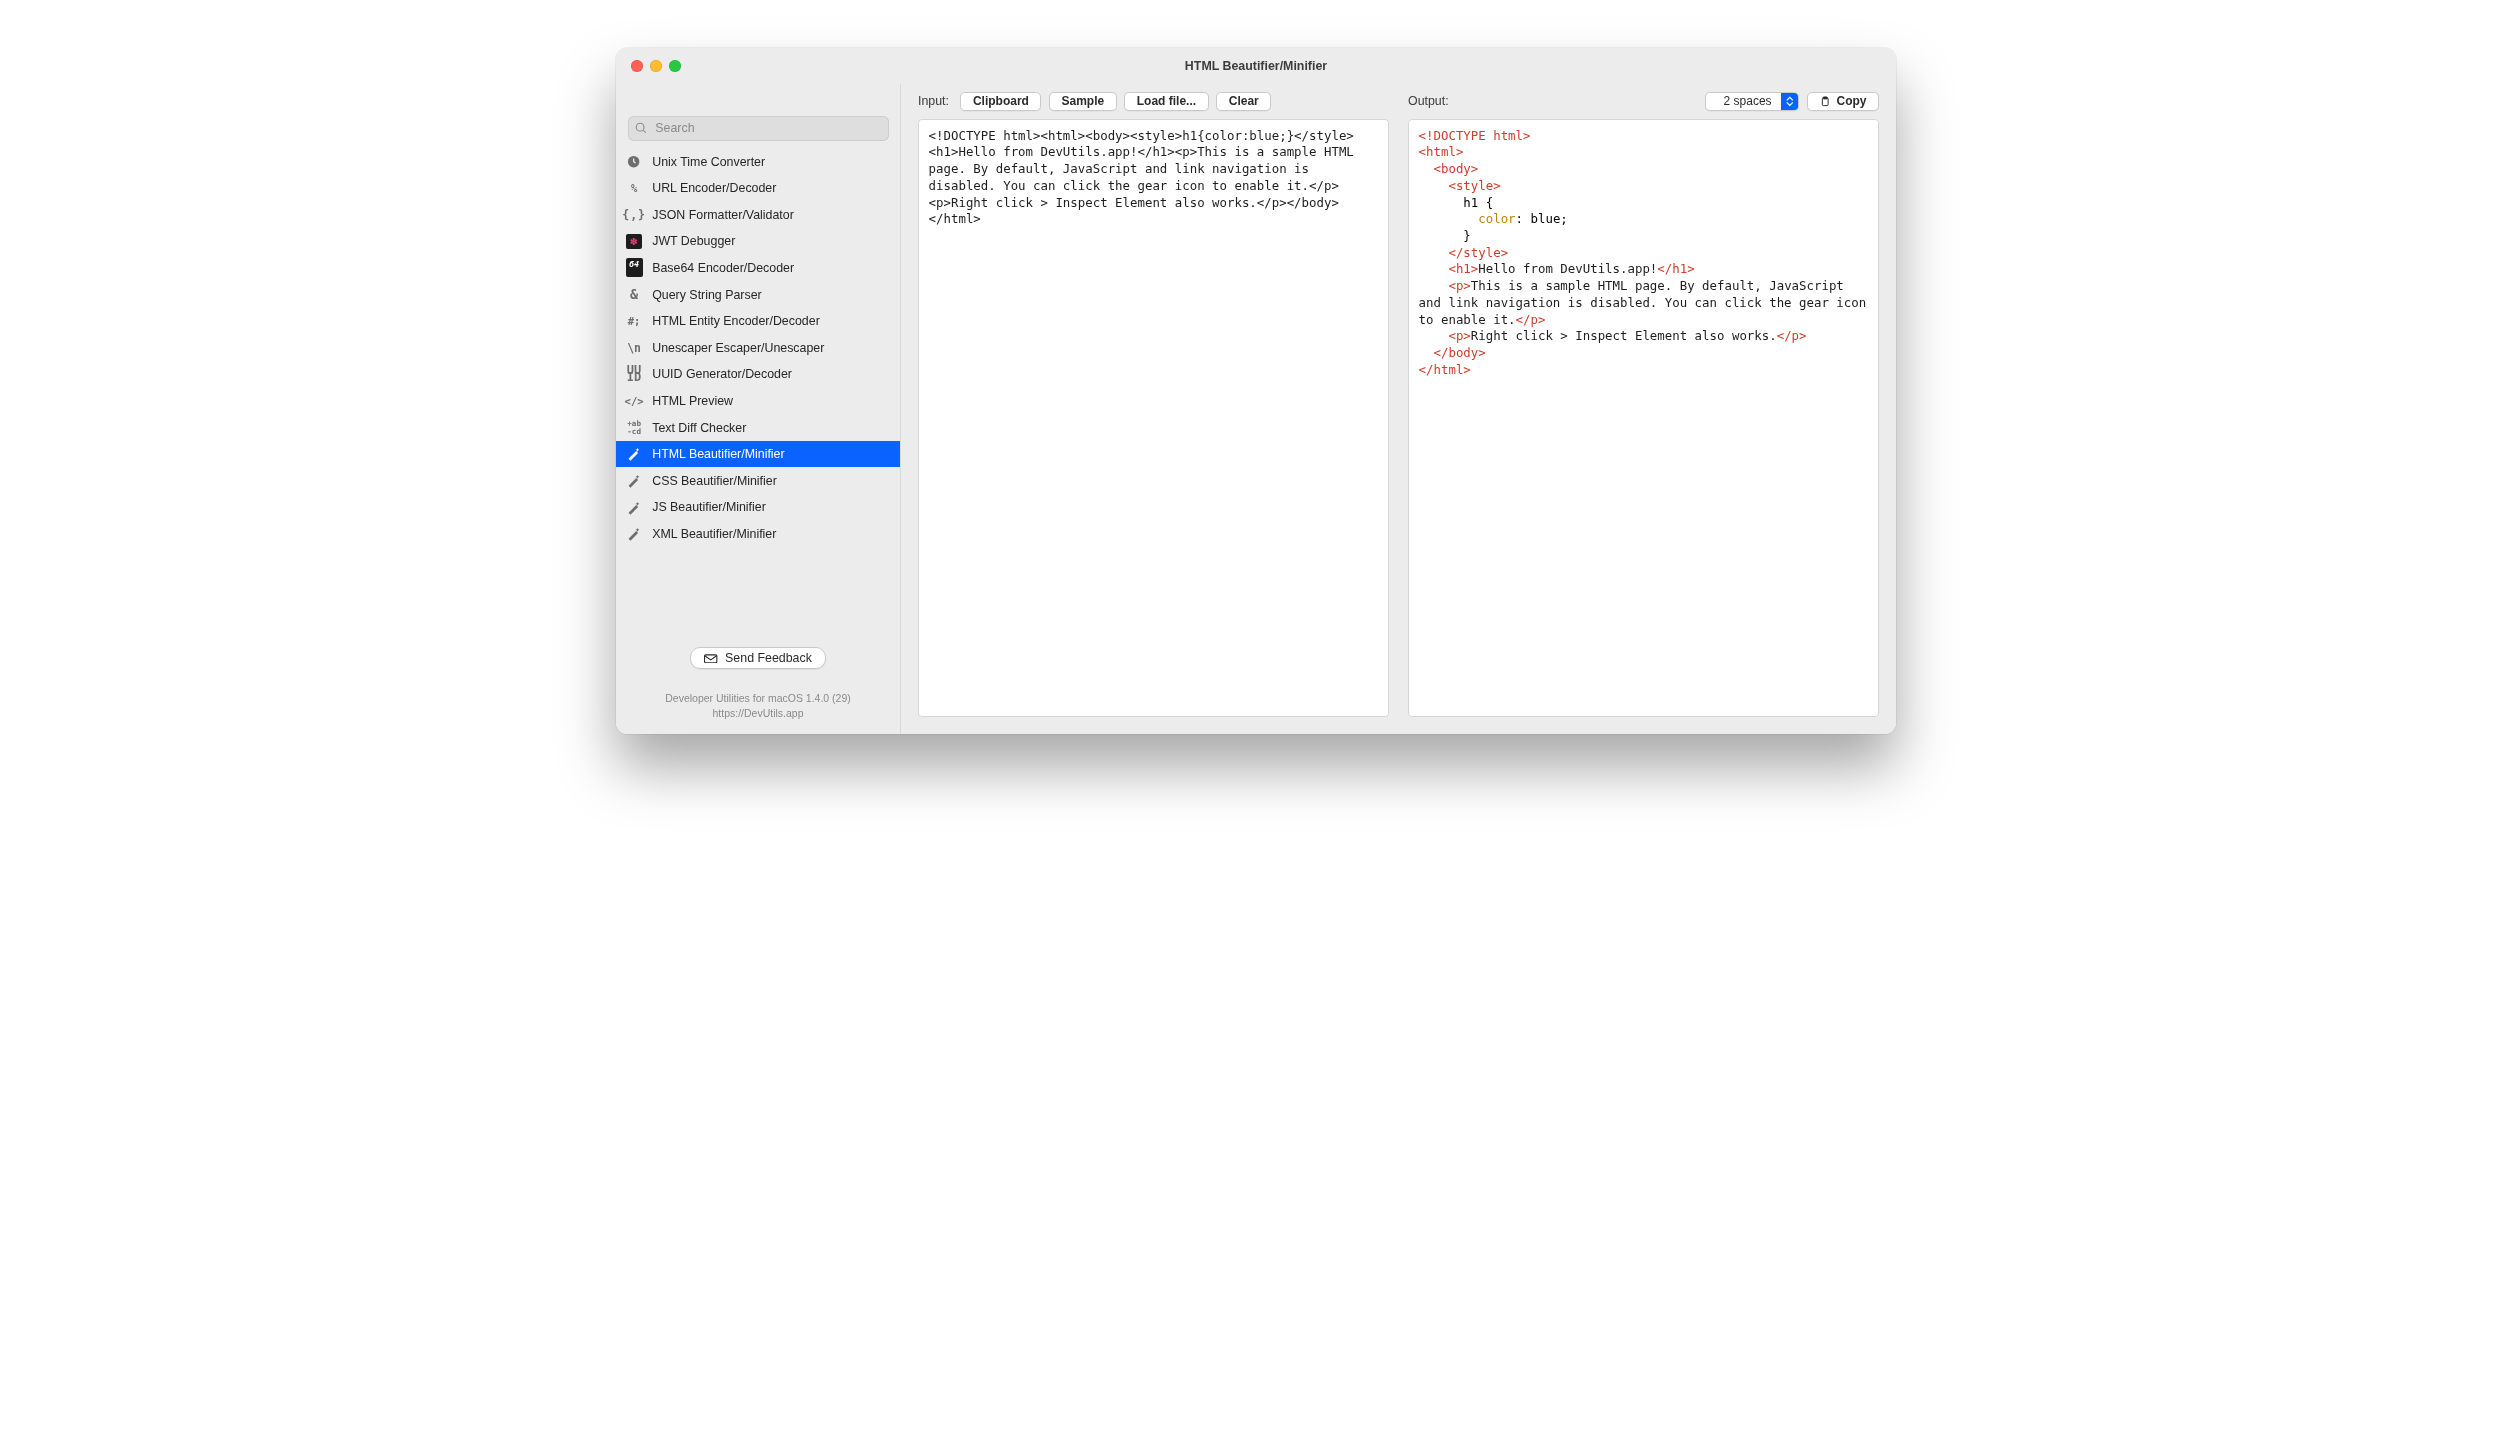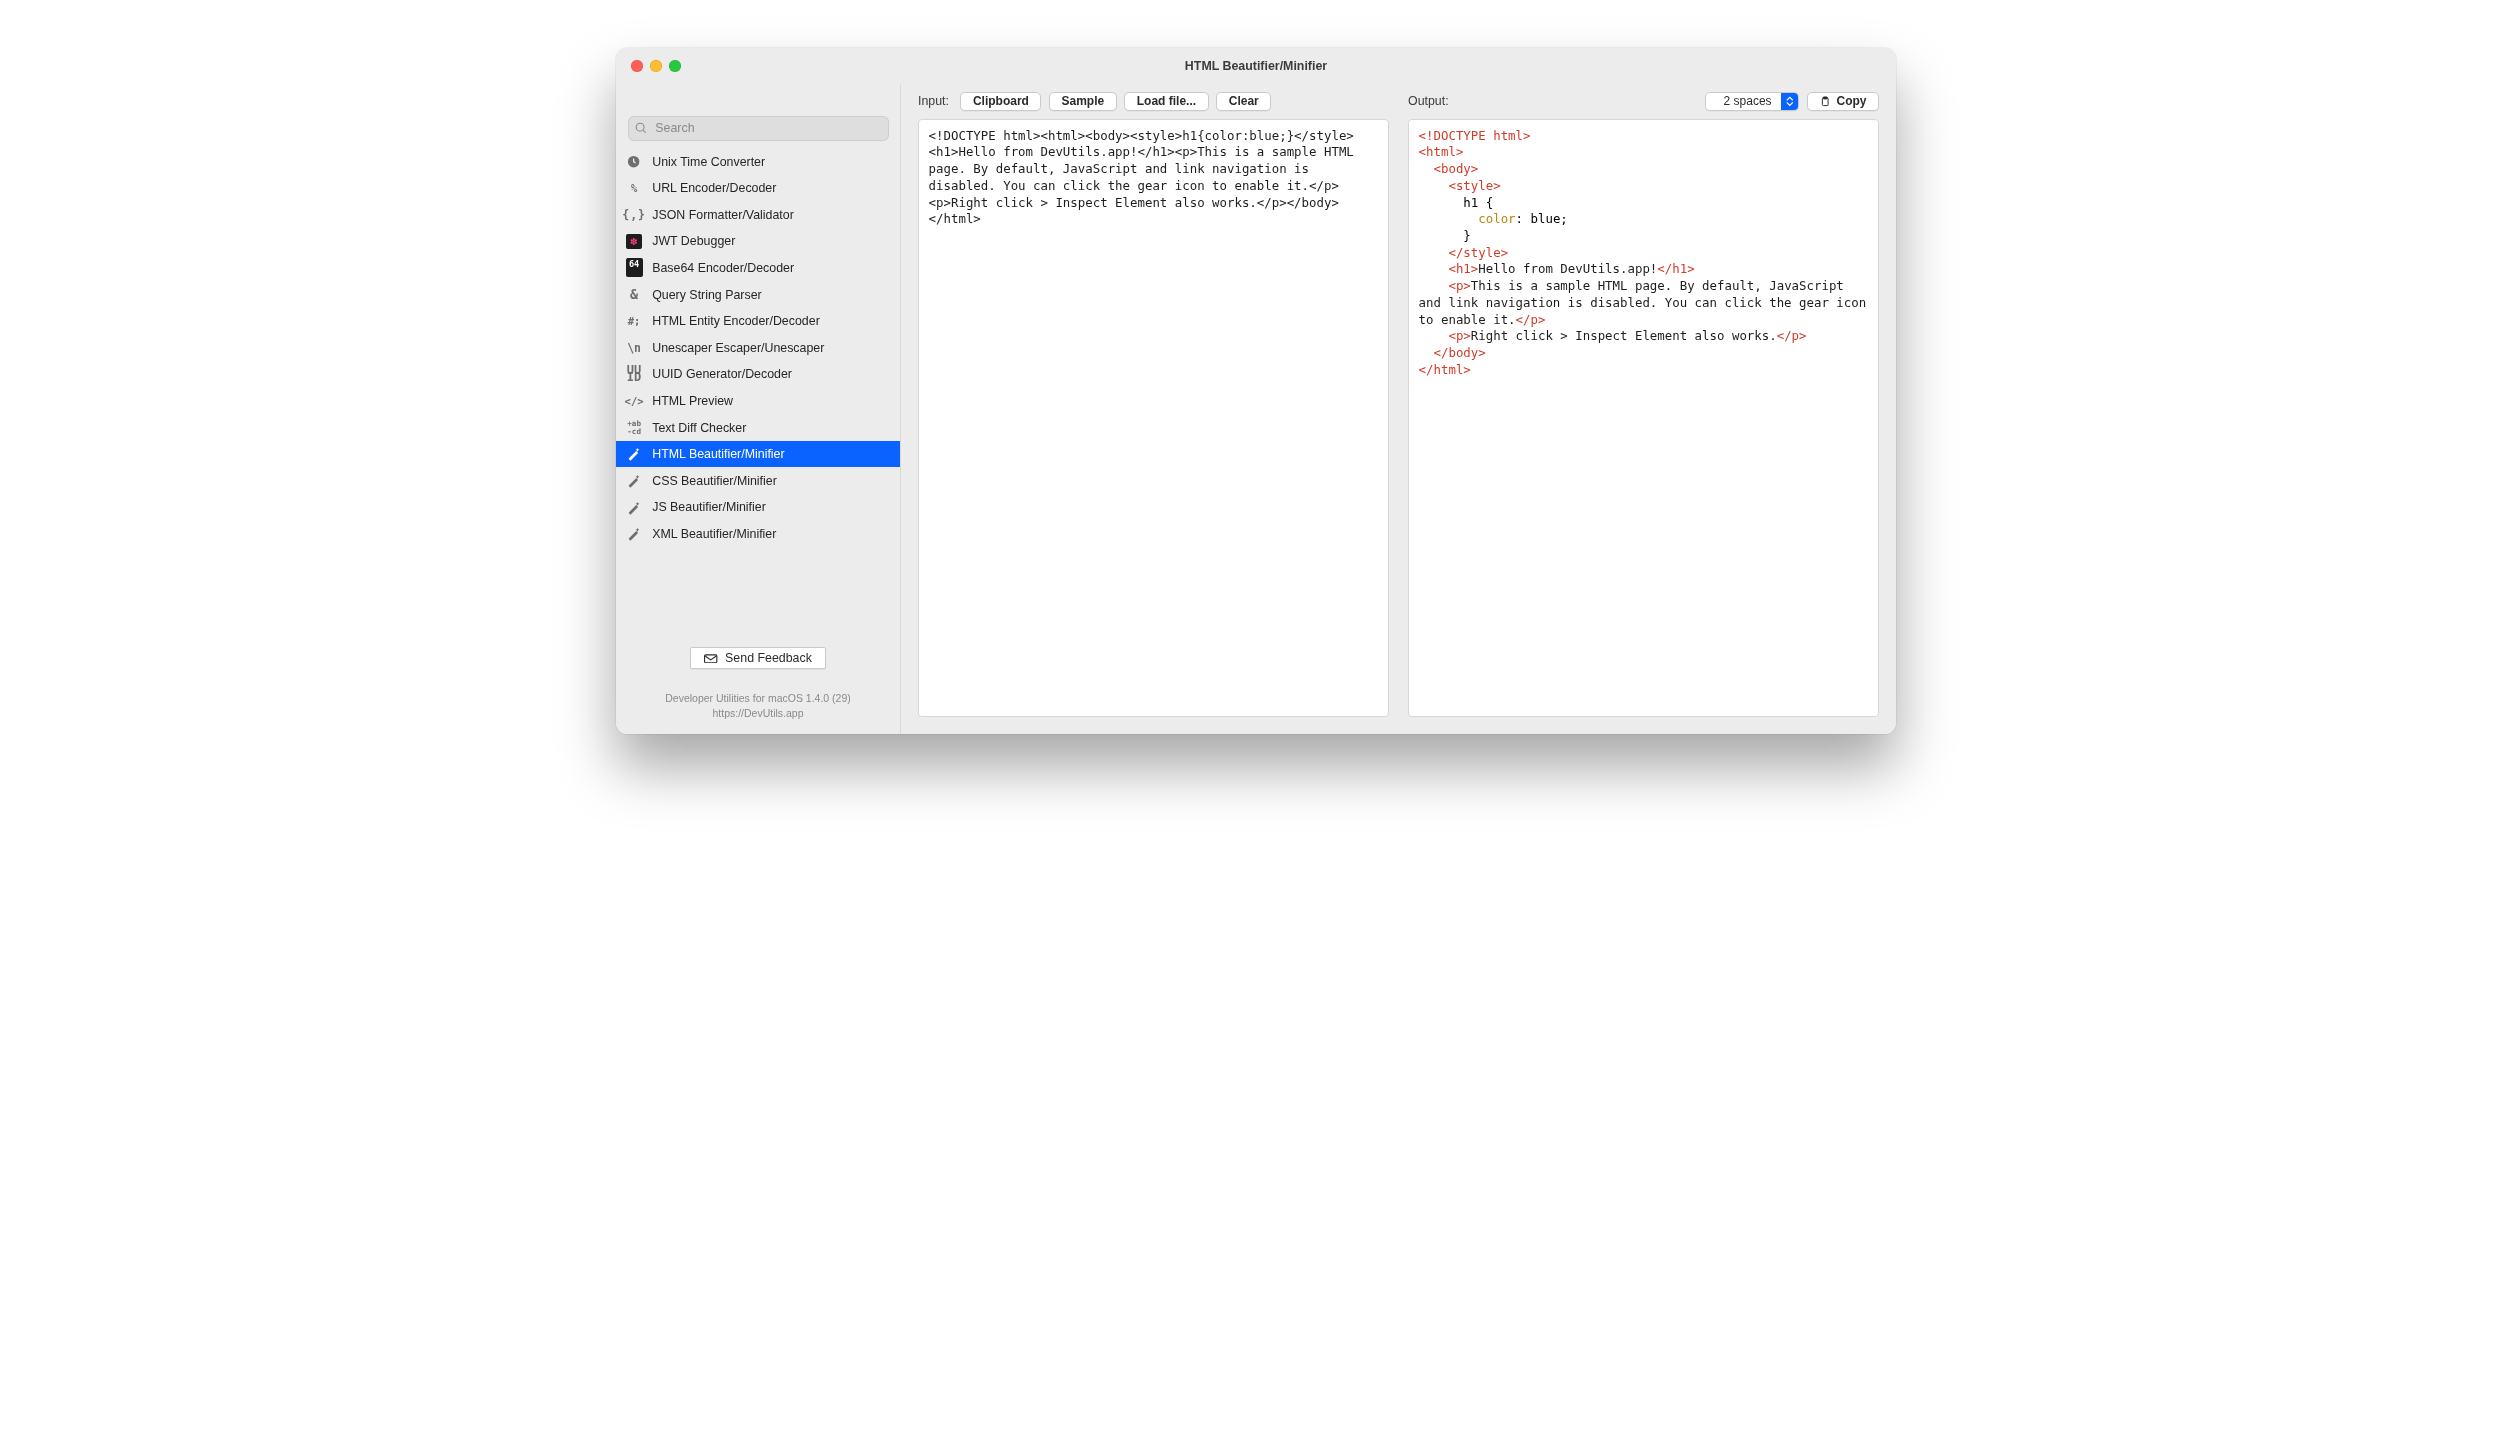--- a/index.html
+++ b/index.html
@@ -137,21 +137,21 @@
   .sidebar-footer {
     padding: 7.6px 0 13.4px 0;
     text-align: center;
   }
   .feedback-btn {
     display: inline-flex;
     align-items: center;
     gap: 7.6px;
     background: #fff;
     border: 1px solid #c9c9c9;
-    border-radius: 2px;
+    border-radius: 10px;
     padding: 2.9px 13.4px;
     font-size: 12.4px;
     color: #2b2b2b;
     box-shadow: 0 1px 0 rgba(0,0,0,.05);
     cursor: default;
   }
   .meta-lines {
     margin-top: 22px;
     font-size: 10.5px;
     line-height: 1.4;
@@ -284,21 +284,21 @@
               <div class="tool-item">
                 <span class="tool-icon">
                   <span style="display:inline-block;width:15.3px;height:15.3px;background:#1d1d1d;border-radius:1.9px;position:relative;">
                     <span style="position:absolute;inset:0;display:flex;align-items:center;justify-content:center;color:#ff3b7b;font-size:11.5px;line-height:1;">✽</span>
                   </span>
                 </span>
                 <span>JWT Debugger</span>
               </div>
               <div class="tool-item">
                 <span class="tool-icon">
-                  <span style="display:inline-block;width:17px;height:19px;background:#1d1d1d;color:#fff;font-size:8.6px;line-height:13.4px;text-align:center;border-radius:1.9px;">64</span>
+                  <span style="display:inline-block;width:17px;height:19px;background:#1d1d1d;color:#fff;font-size:8.6px;line-height:13.4px;text-align:center;border-radius:1.9px;font-style:italic;">64</span>
                 </span>
                 <span>Base64 Encoder/Decoder</span>
               </div>
               <div class="tool-item">
                 <span class="tool-icon">
                   <span style="font-size:13.4px;color:#6e6e6e;">&amp;</span>
                 </span>
                 <span>Query String Parser</span>
               </div>
               <div class="tool-item">

